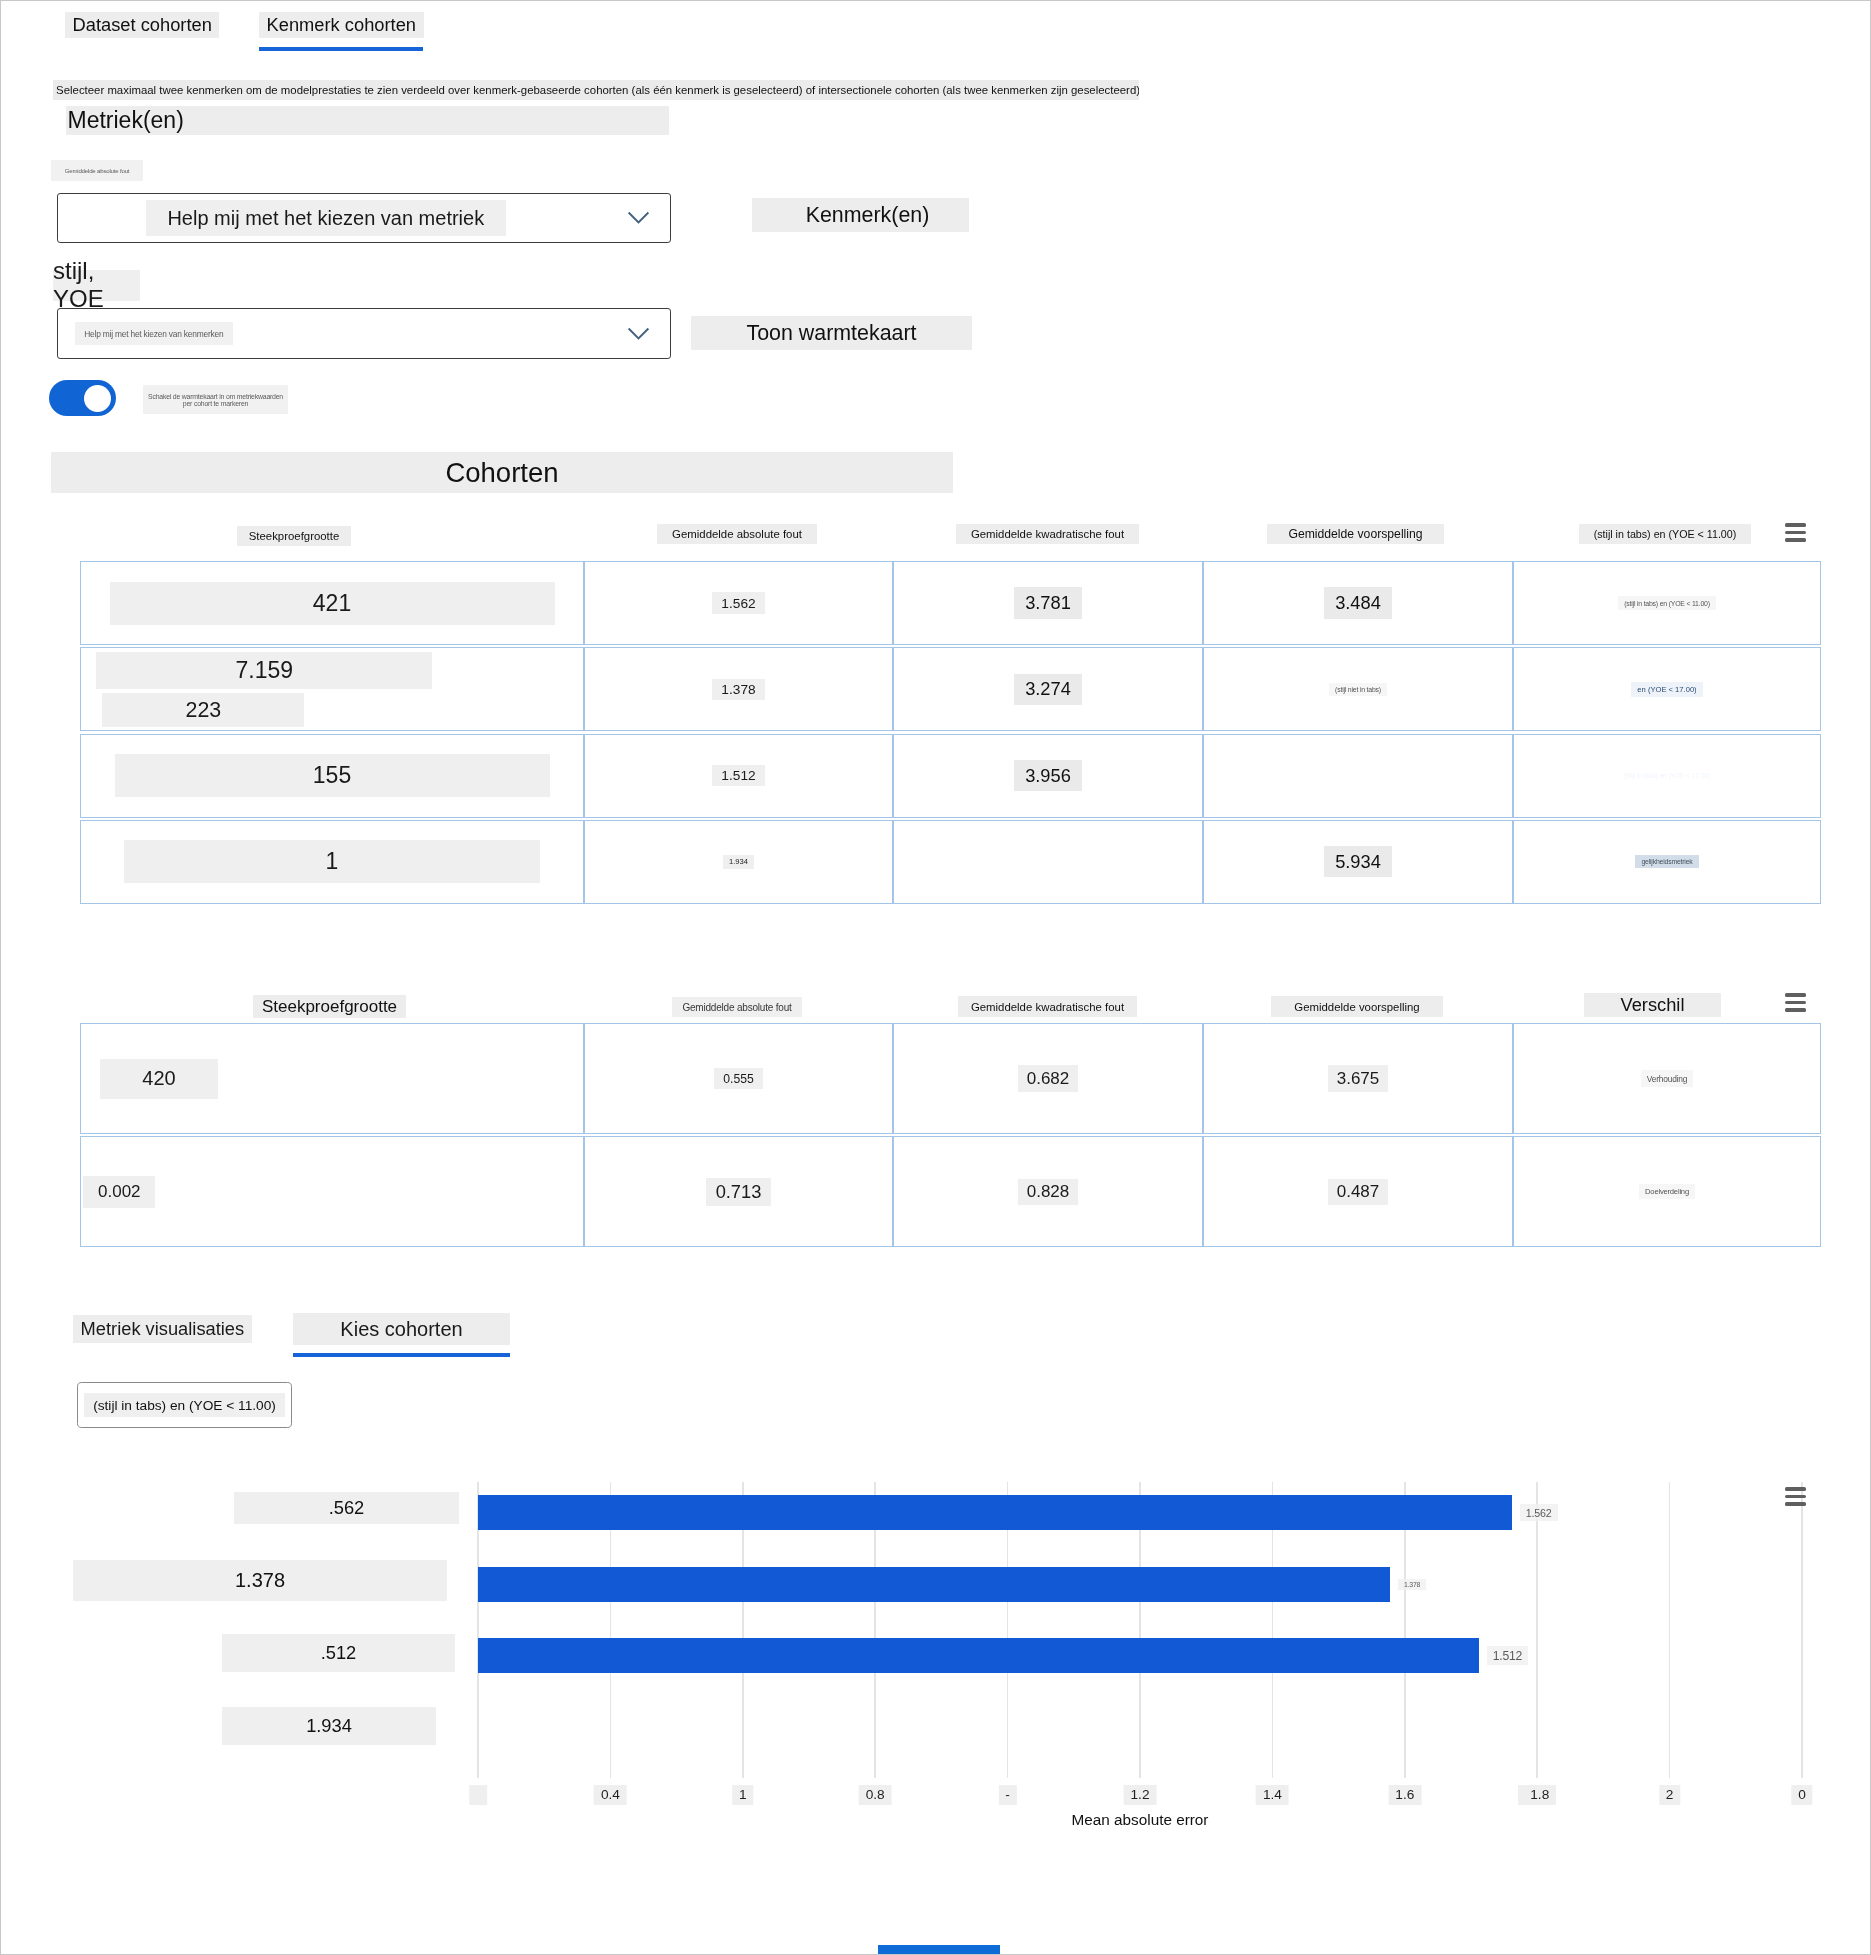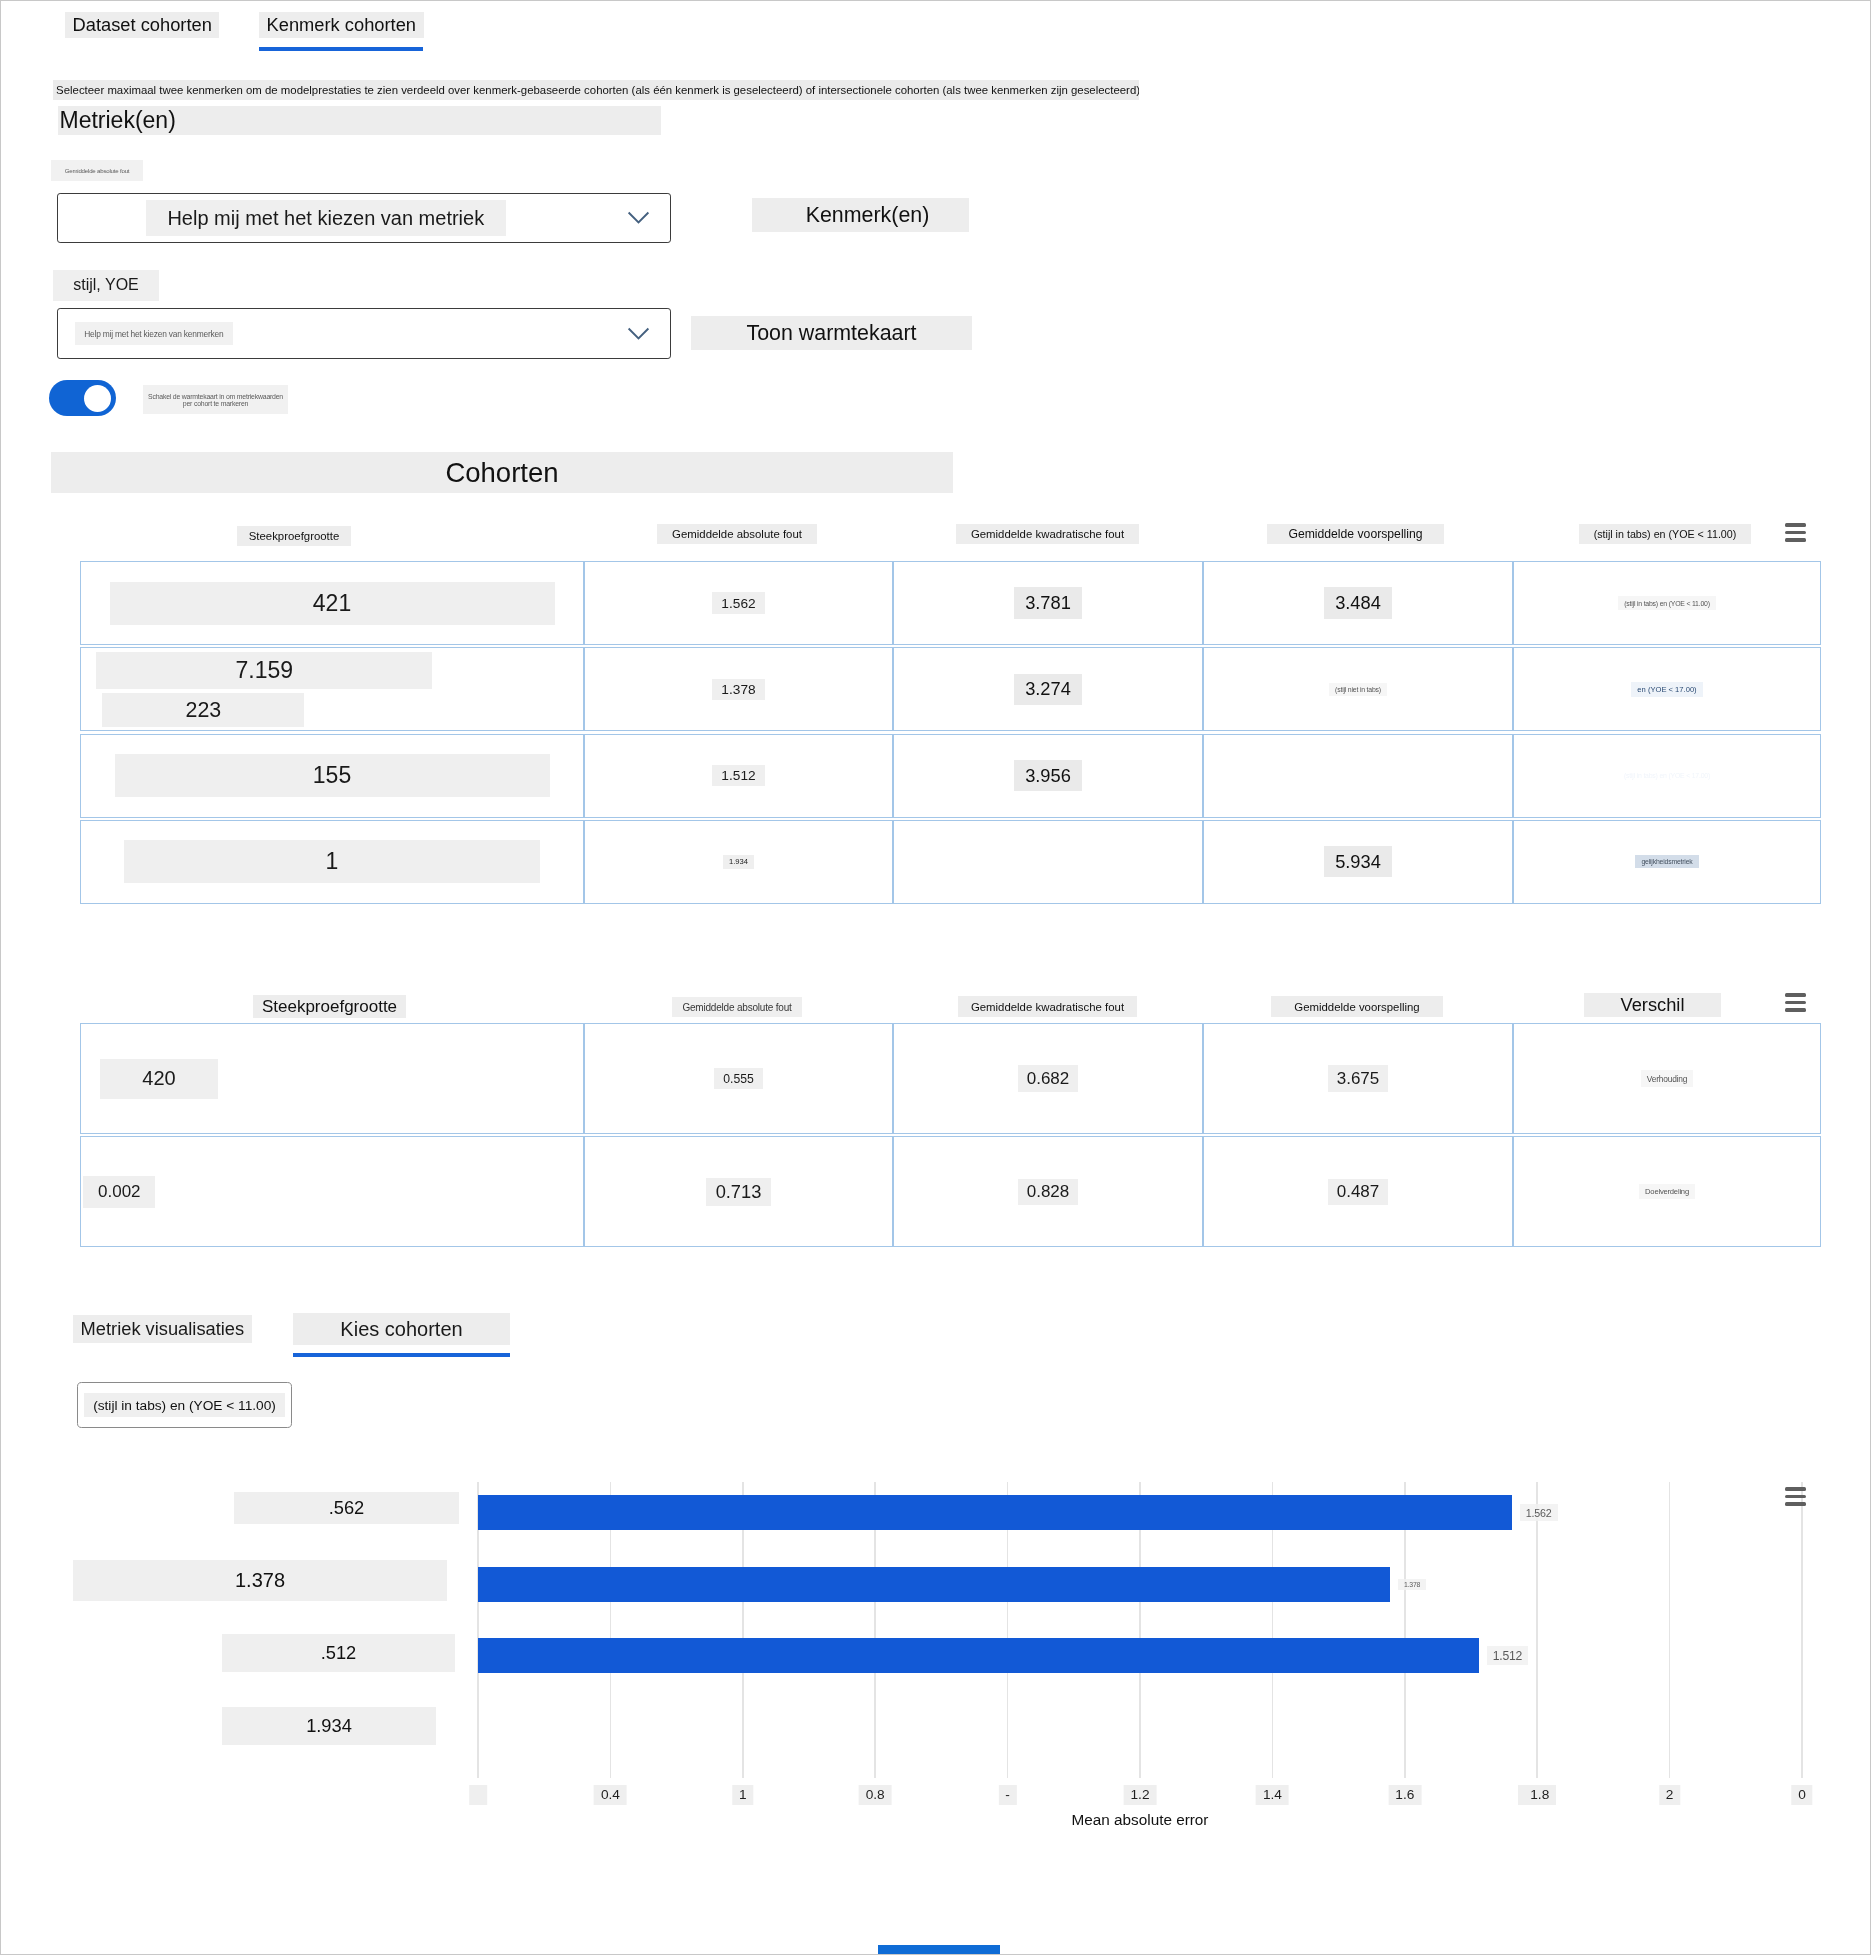--- a/index.html
+++ b/index.html
@@ -87,36 +87,36 @@
 <body>
 
 <div class="page">
 
   <div class="abs tab-label" style="left:64px; top:10.7px;">Dataset cohorten</div>
   <div class="abs tab-label" style="left:258px; top:10.7px;">Kenmerk cohorten</div>
   <div class="abs tab-underline" style="left:258px; top:46px; width:164px;"></div>
 
   <div class="abs instruction" style="left:52px; top:79px; width:1086px; height:20px;">Selecteer maximaal twee kenmerken om de modelprestaties te zien verdeeld over kenmerk-gebaseerde cohorten (als één kenmerk is geselecteerd) of intersectionele cohorten (als twee kenmerken zijn geselecteerd).</div>
 
-  <div class="abs sec-title" style="left:57px; top:105px; width:603px; height:29px; font-size:23px; line-height:29px; padding-left:1.5px;">Metriek(en)</div>
+  <div class="abs sec-title" style="left:65px; top:105px; width:603px; height:29px; font-size:23px; line-height:29px; padding-left:1.5px;">Metriek(en)</div>
 
   <div class="abs chip garble" style="left:50px; top:159px; width:92px; height:20.6px; font-size:6.1px;">Gemiddelde absolute fout</div>
 
   <div class="abs dd" style="left:56px; top:192px; width:614px; height:50px;">
     <div class="dd-chip" style="margin-left:88px; padding:6.1px 21.4px; font-size:20px;">Help mij met het kiezen van metriek</div>
     <div class="chev">
       <svg width="23" height="13.7" viewBox="0 0 30 18">
           <polyline points="2,2 15,15 28,2" fill="none" stroke="#44607f" stroke-width="2.5"></polyline>
         </svg>
     </div>
   </div>
 
   <div class="abs sec-title" style="left:751px; top:197px; width:217px; height:34px; font-size:21.4px; line-height:34px; text-align:center;padding-left:14px;">Kenmerk(en)</div>
 
-  <div class="abs chip" style="left:52px; top:269px; width:106px; height:30.5px; font-size:16px;">stijl, YOE</div>
+  <div class="abs chip" style="left:52px; top:269px; width:87px; height:30.5px; font-size:24px;">stijl, YOE</div>
 
   <div class="abs dd" style="left:56px; top:307px; width:614px; height:51px;">
     <div class="dd-chip garble" style="margin-left:17px; padding:6.1px 9.2px; font-size:8.4px;">Help mij met het kiezen van kenmerken</div>
     <div class="chev">
       <svg width="23" height="13.7" viewBox="0 0 30 18">
           <polyline points="2,2 15,15 28,2" fill="none" stroke="#44607f" stroke-width="2.5"></polyline>
         </svg>
     </div>
   </div>
 

